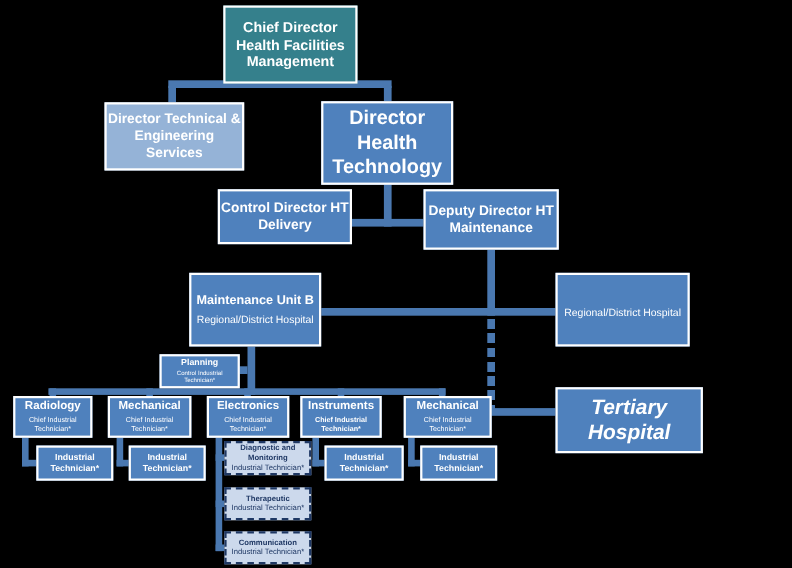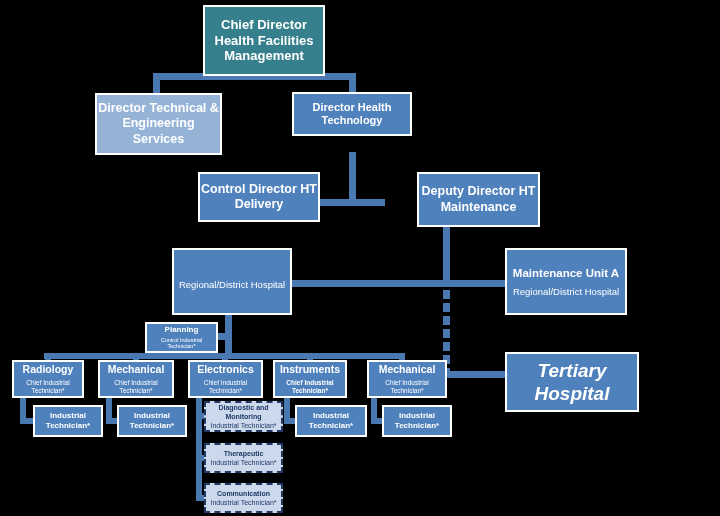--- a/index.html
+++ b/index.html
@@ -23,23 +23,23 @@
     color:var(--navy,#1f3864);
   }
   .line{position:absolute;background:var(--line,#4a78b0);}
   .dashline{
     position:absolute;
     background:repeating-linear-gradient(to bottom,var(--line,#4a78b0) 0 9px,transparent 9px 13px);
   }
   
   #chief{left:203px;top:5px;width:122px;height:71px;font-size:13px;}
   #dir_tech{left:95px;top:93px;width:127px;height:62px;font-size:12.5px;}
-  #dir_ht{left:292px;top:92px;width:120px;height:44px;font-size:11px;}
+  #dir_ht{left:292px;top:92px;width:120px;height:76px;font-size:18px;}
   #dep_delivery{left:198px;top:172px;width:122px;height:50px;font-size:12.5px;}
-  #dep_maint{left:385px;top:172px;width:123px;height:55px;font-size:12.5px;margin-left:32px;}
+  #dep_maint{left:385px;top:172px;width:123px;height:55px;font-size:12.5px;}
   #maint_b{left:172px;top:248px;width:120px;height:67px;font-size:11.5px;}
   #maint_a{left:505px;top:248px;width:122px;height:67px;font-size:11.5px;}
   #maint_b .s,#maint_a .s{font-size:9.5px;font-weight:normal;margin-top:6px;}
   #tertiary{left:505px;top:352px;width:134px;height:60px;font-size:19px;font-style:italic;}
   #planning{left:145px;top:322px;width:73px;height:31px;font-size:8px;}
   #planning .s{font-size:5.5px;font-weight:normal;margin-top:2px;}
   .dept{font-size:10.5px;}
   .dept .s{font-size:6.5px;font-weight:normal;margin-top:3px;}
   #instruments .s{font-weight:bold;}
   #radiology{left:12px;top:360px;width:72px;height:38px;}
@@ -137,25 +137,25 @@
 
 <div class="box" id="dep_delivery">
   <span class="t">Control Director HT Delivery</span>
 </div>
 
 <div class="box" id="dep_maint">
   <span class="t">Deputy Director HT Maintenance</span>
 </div>
 
 <div class="box" id="maint_b">
+  <span class="t">Maintenance Unit B</span>
   <span class="s">Regional/District Hospital</span>
 </div>
 
 <div class="box" id="maint_a">
-  <span class="t">Maintenance Unit A</span>
   <span class="s">Regional/District Hospital</span>
 </div>
 
 <div class="box" id="tertiary">
   <span class="t">Tertiary Hospital</span>
 </div>
 
 <div class="box" id="planning">
   <span class="t">Planning</span>
   <span class="s">Control Industrial Technician*</span>

